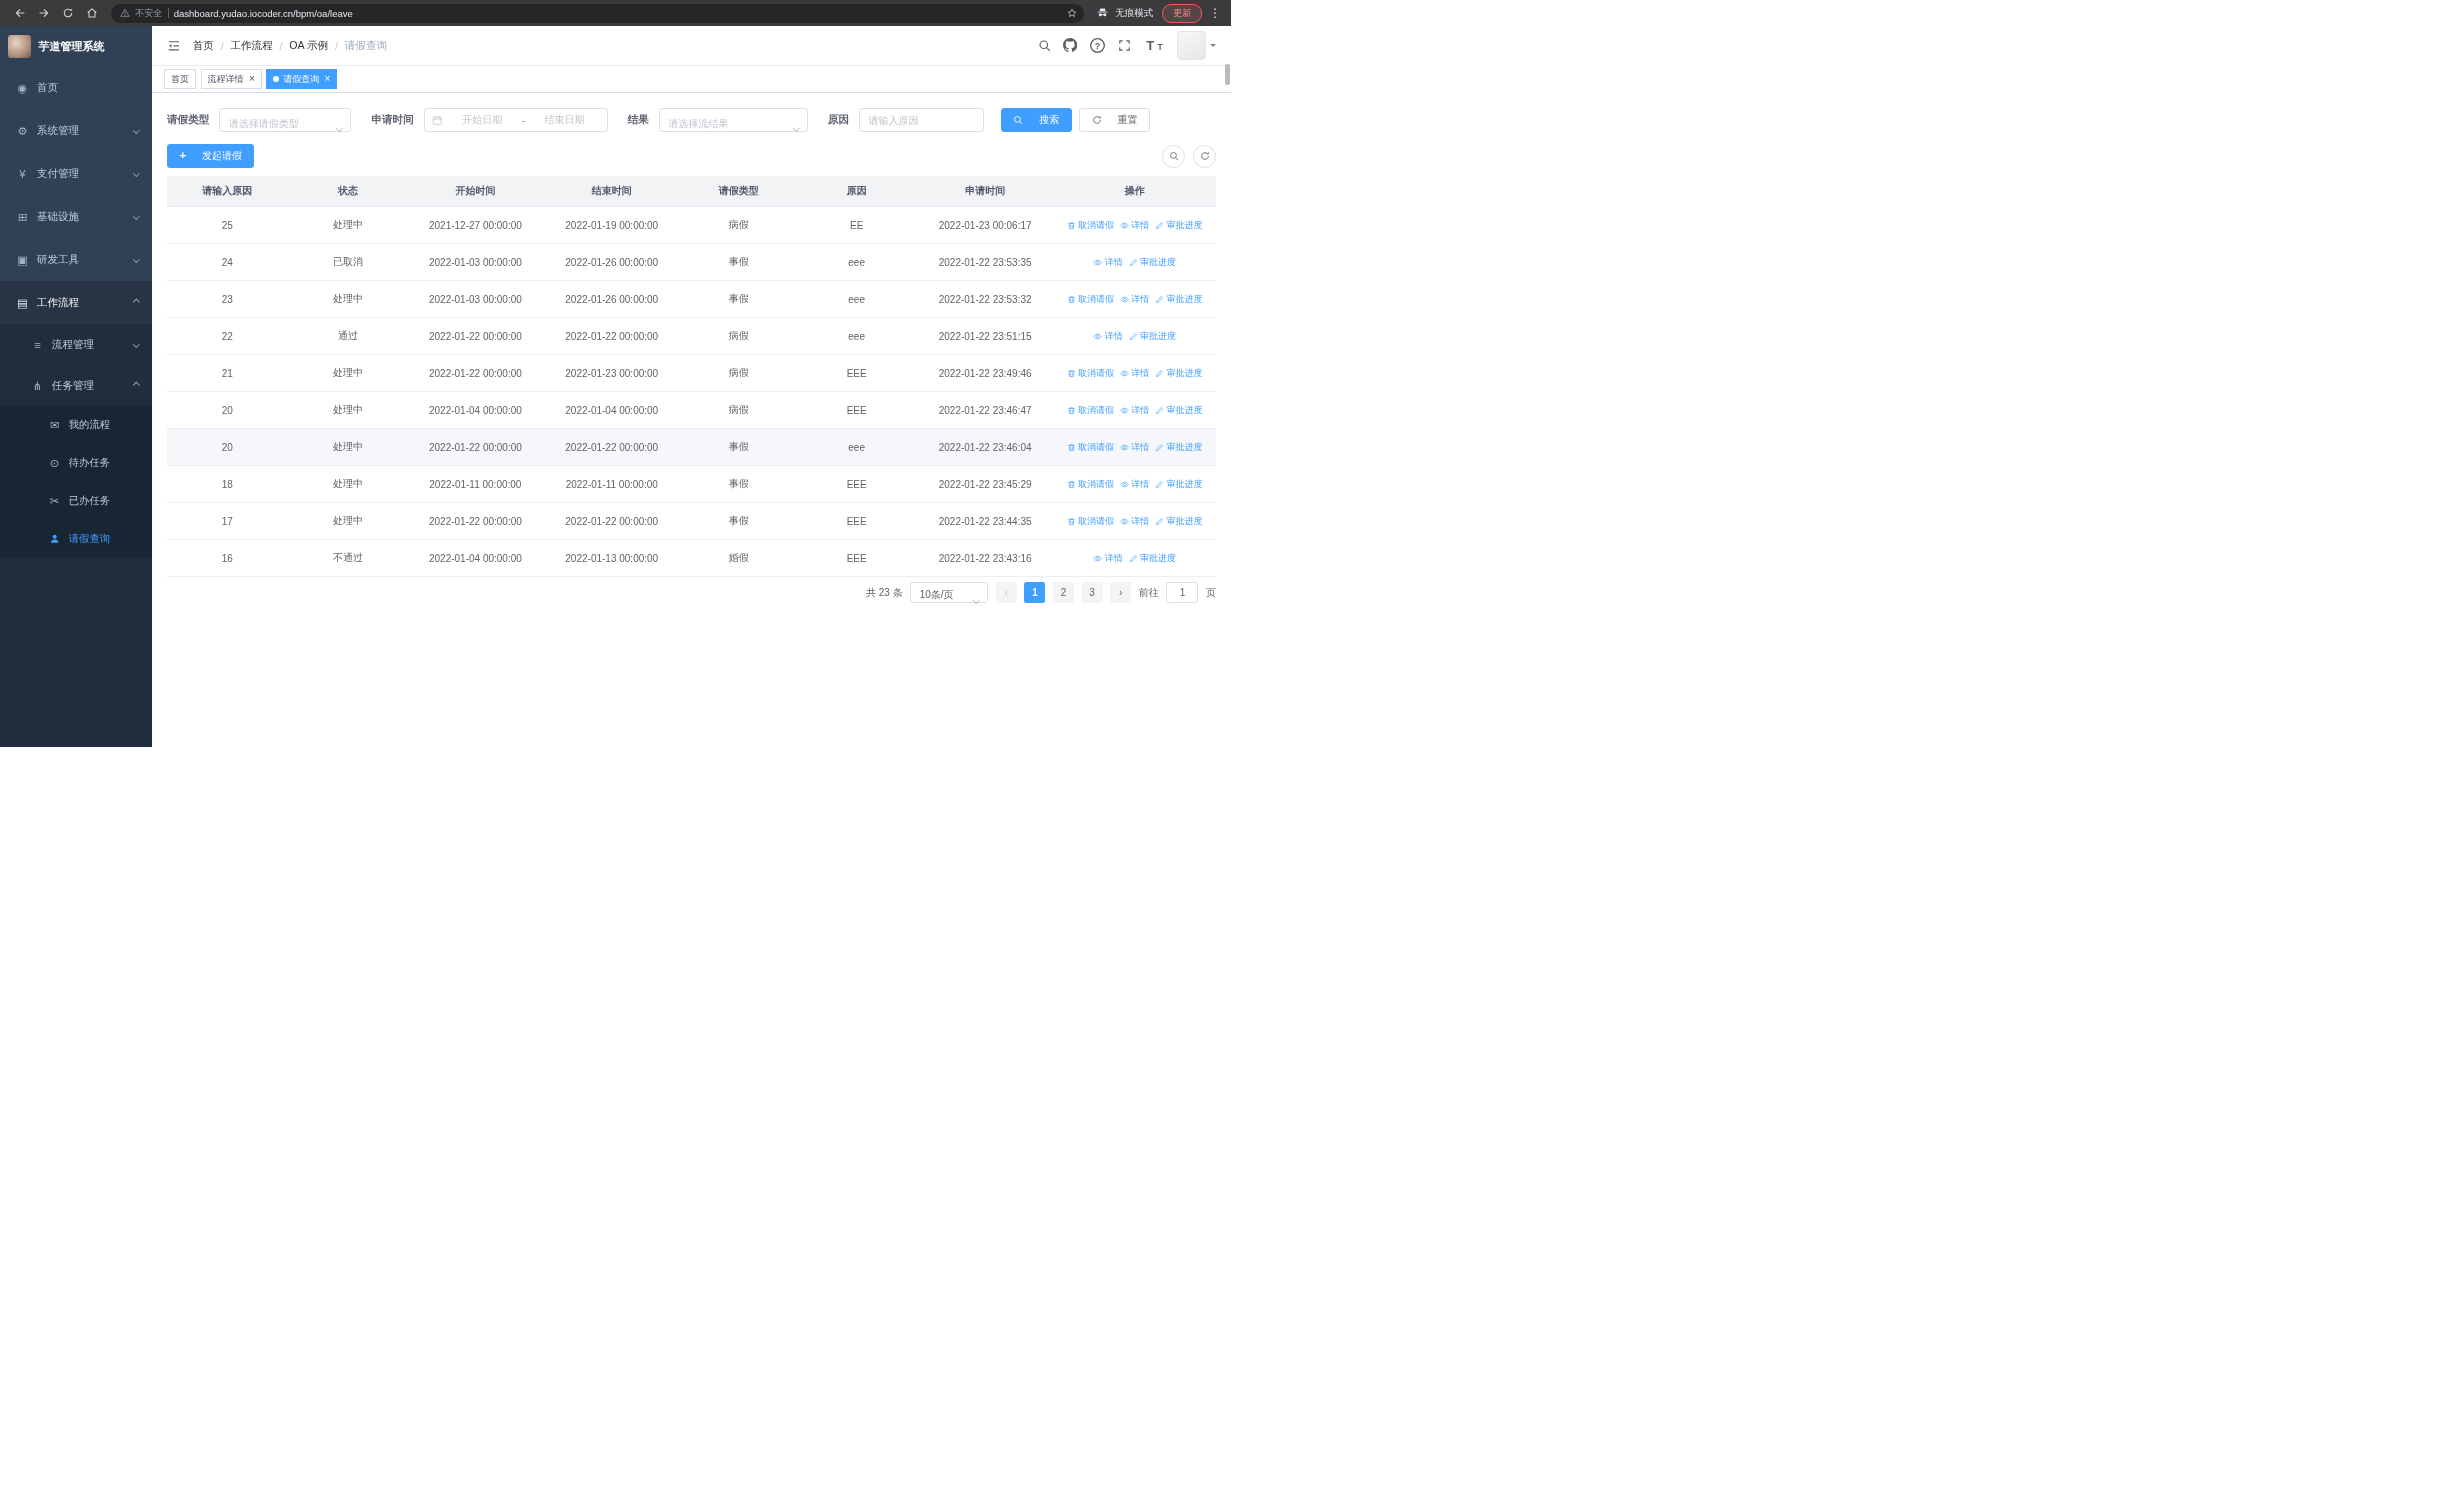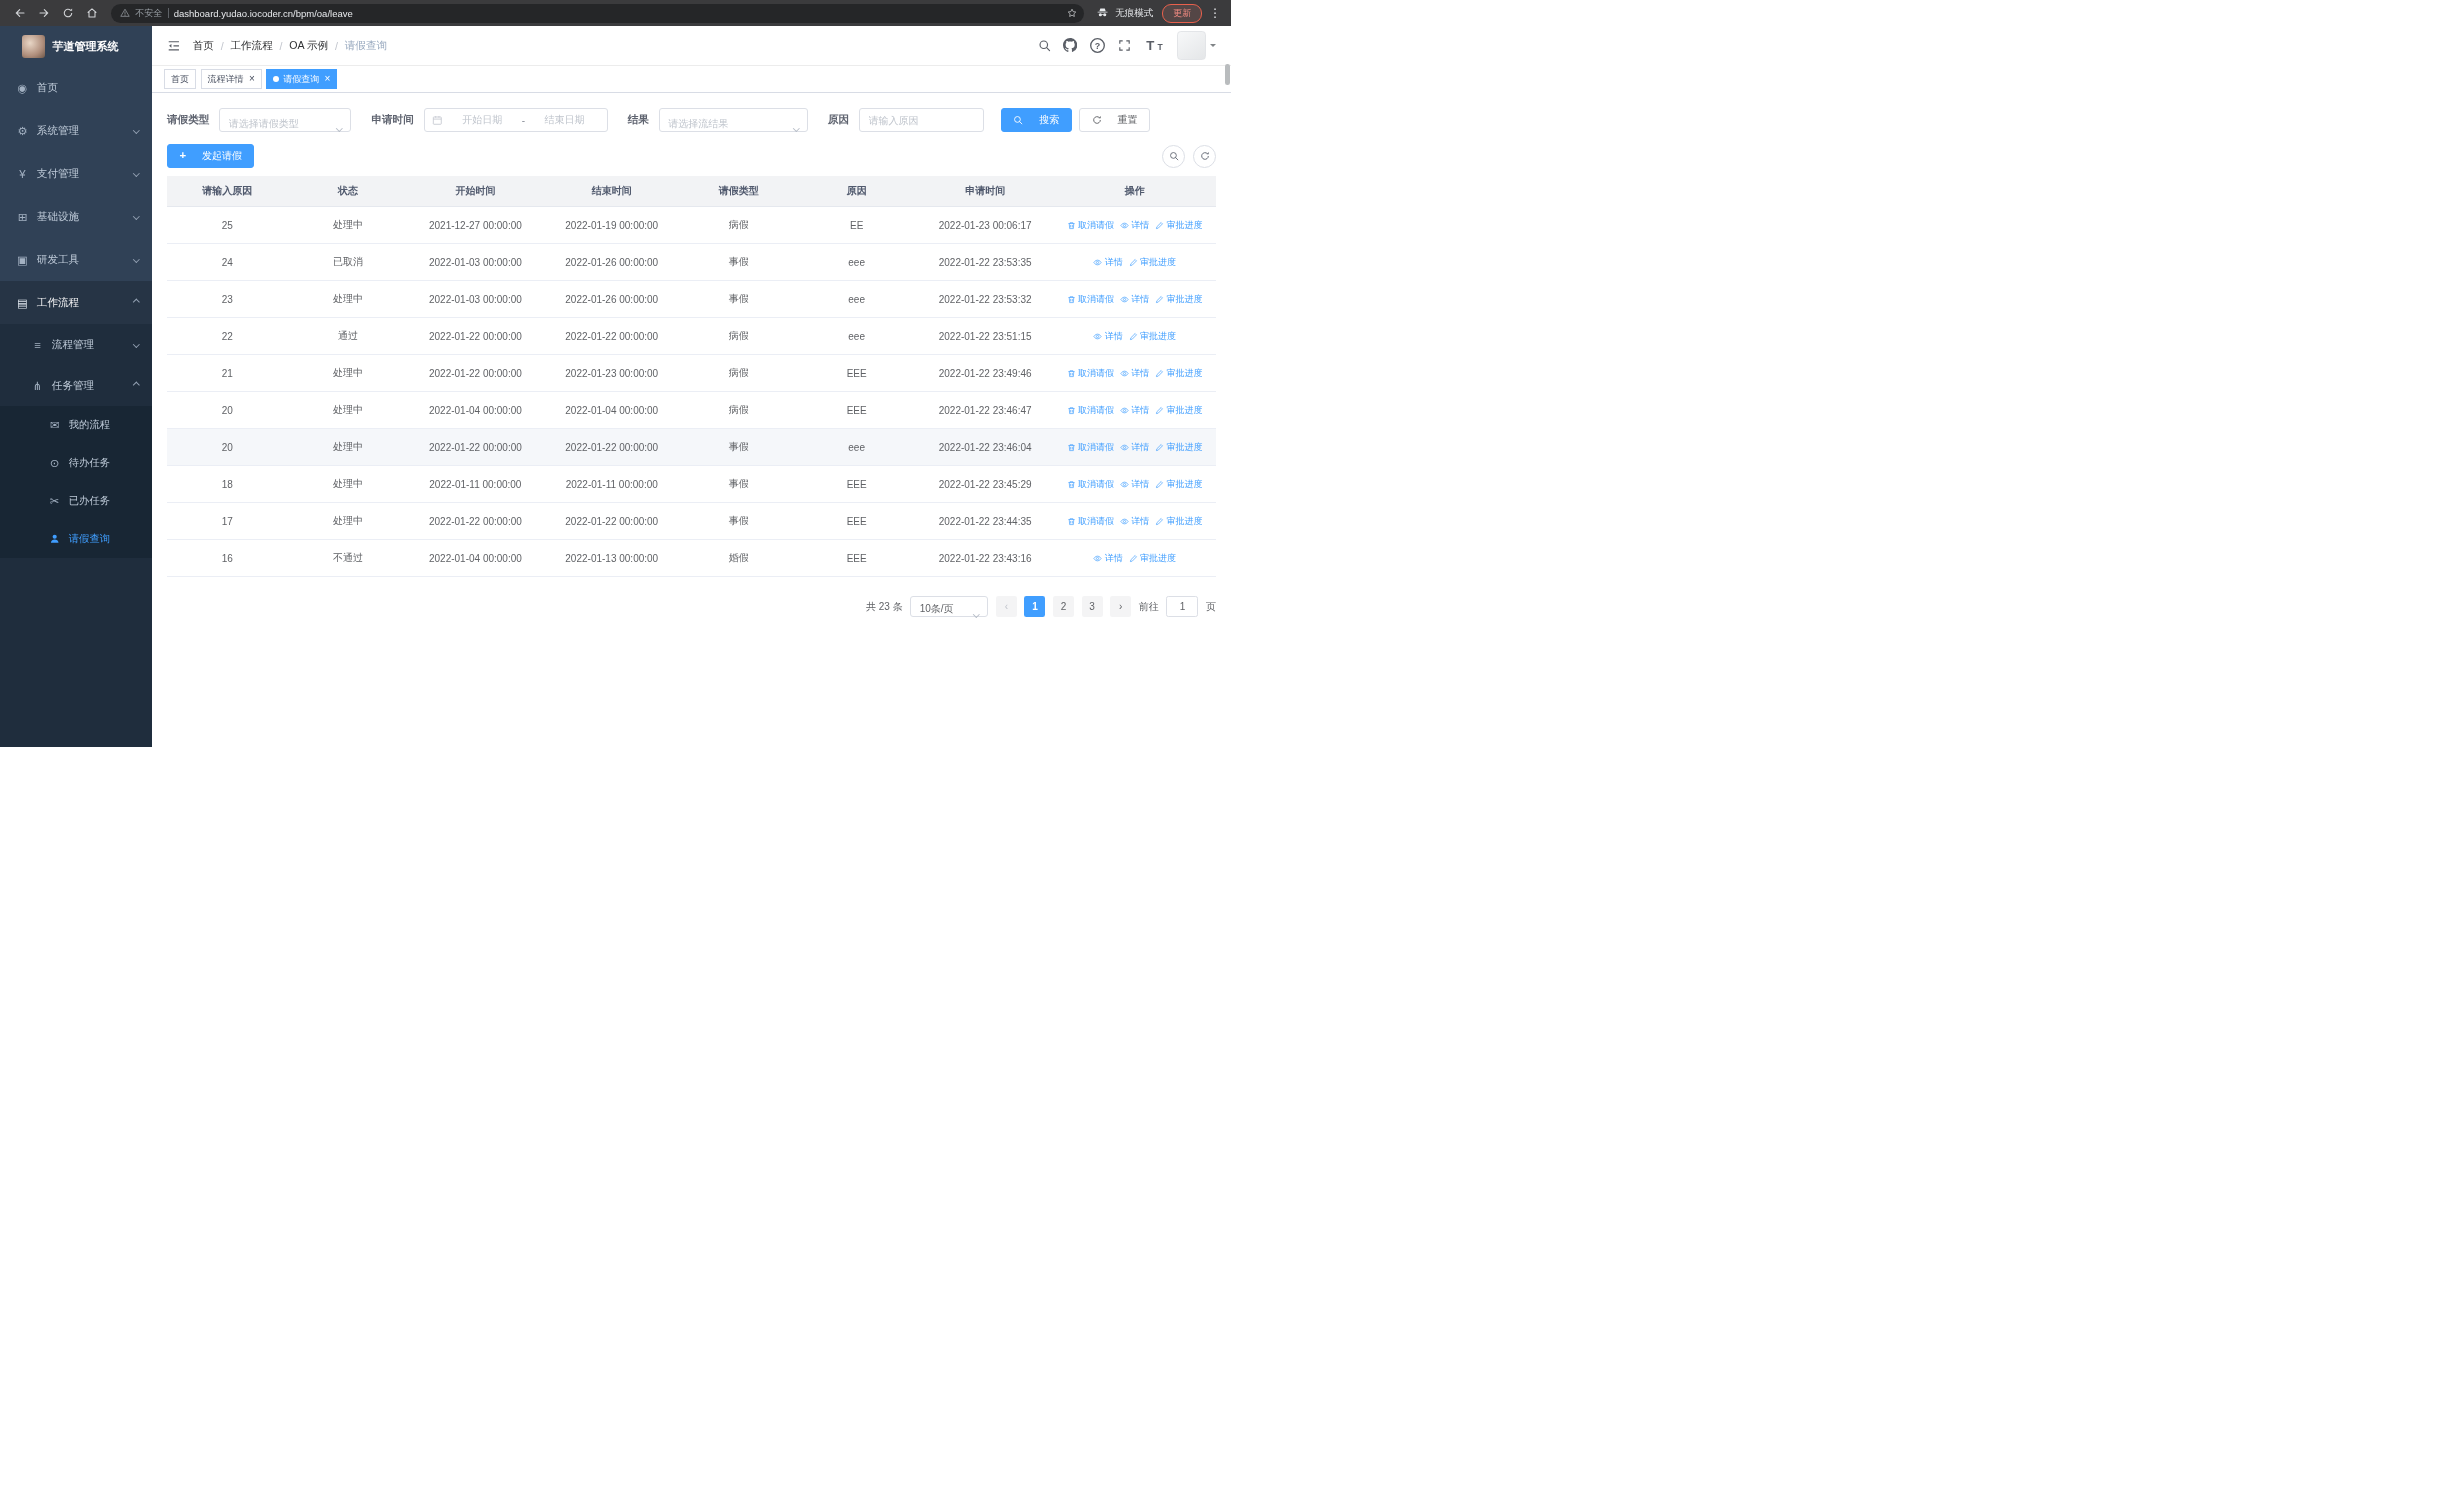--- a/index.html
+++ b/index.html
@@ -27,21 +27,21 @@
   .dots{font-size:12px;color:#e8eaed;width:13.7px}
 
   
   .app{flex:1;display:flex;min-height:0;position:relative}
   .scroll-thumb{position:absolute;right:1.5px;top:38px;width:4.6px;height:21px;border-radius:2.3px;
     background:#b9bcbe;z-index:5}
 
   
   .sidebar{width:152px;background:var(--sidebar_bg,#304156);flex:0 0 auto;display:flex;
     flex-direction:column;min-height:0}
-  .logo{height:40px;display:flex;align-items:center;gap:7.6px;padding:0 22px;cursor:pointer;flex:0 0 auto}
+  .logo{height:40px;display:flex;align-items:center;gap:7.6px;padding:0 8px;cursor:pointer;flex:0 0 auto}
   .logo-img{width:23px;height:23px;border-radius:3px;flex:0 0 auto;
     background:radial-gradient(circle at 35% 35%,#e8d6c6,#b08f7d 60%,#6d5648)}
   .logo-title{color:#fff;font-weight:700;font-size:11px;white-space:nowrap}
   .menu-item{height:43px;display:flex;align-items:center;padding:0 13.7px 0 15px;cursor:pointer;
     font-size:10.6px;color:#bfcbd9;white-space:nowrap}
   .mi-icon{width:15px;margin-right:6.8px;text-align:center;font-size:11.4px;color:#a3b1c2;
     display:inline-flex;justify-content:center}
   .menu-item .chev{margin-left:auto;color:#93a1b3}
   .menu-item.expanded{background:#263445;color:#f4f4f5}
   .menu-item.expanded .mi-icon{color:#dde4ec}
@@ -121,21 +121,21 @@
     white-space:nowrap;overflow:hidden}
   .grid tr.hl{background:#f5f7fa}
   .grid th:nth-child(1){width:11.5%}.grid th:nth-child(2){width:11.5%}
   .grid th:nth-child(3){width:12.8%}.grid th:nth-child(4){width:13.2%}
   .grid th:nth-child(5){width:11%}.grid th:nth-child(6){width:11.5%}
   .grid th:nth-child(7){width:13%}.grid th:nth-child(8){width:15.5%}
   .op{display:inline-flex;align-items:center;gap:2.3px;color:var(--accent,#409eff);font-size:9px;
     cursor:pointer;margin:0 3px;white-space:nowrap;text-decoration:none}
   .op-ic{display:inline-flex;font-size:9px}
 
-  .pagination{display:flex;align-items:center;justify-content:flex-end;gap:7.6px;margin-top:19px;
+  .pagination{display:flex;align-items:center;justify-content:flex-end;gap:7.6px;margin-top:5px;
     color:#606266;font-size:10px}
   .pg-size{width:78px;height:21px}
   .pg-btn{min-width:21px;height:21px;border-radius:2.3px;background:#f4f4f5;display:inline-flex;
     align-items:center;justify-content:center;font-size:10px;color:#606266;cursor:pointer;padding:0 3px}
   .pg-btn.active{background:var(--accent,#409eff);color:#fff;font-weight:700}
   .pg-btn.disabled{color:#c0c4cc}
   .pg-input{width:32px;height:21px;border:0.8px solid #dcdfe6;border-radius:2.3px;text-align:center;
     font-size:10px;color:#606266;font-family:inherit;outline:none}
   .pg-goto-label{white-space:nowrap}
 </style>

